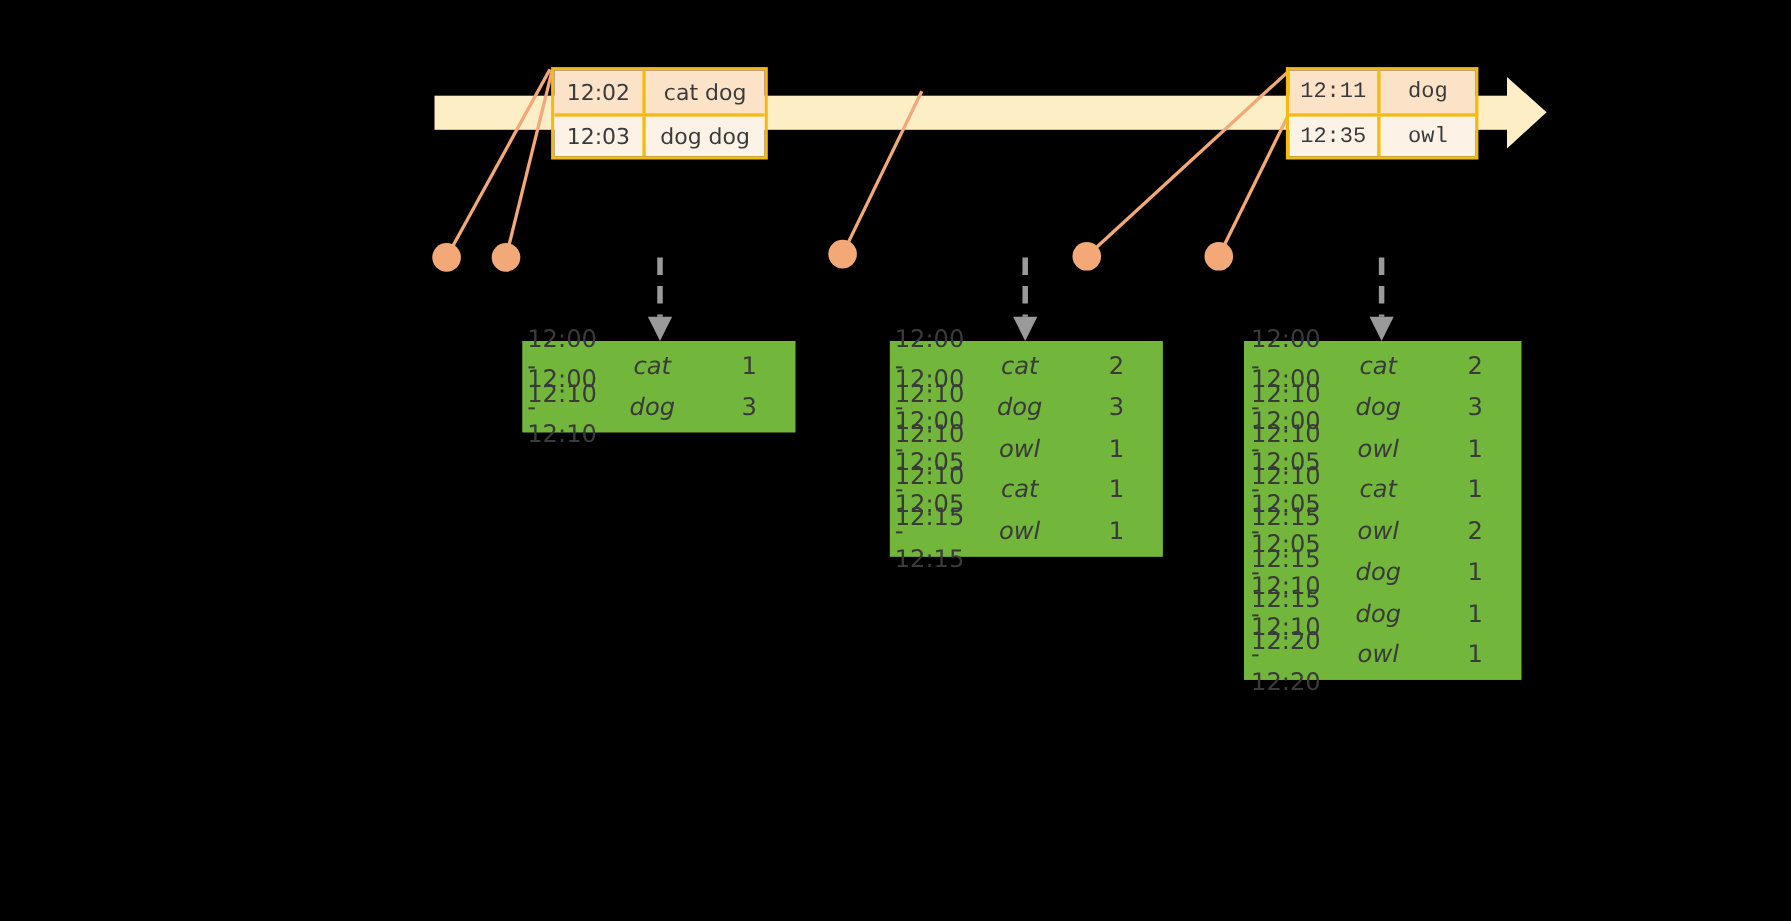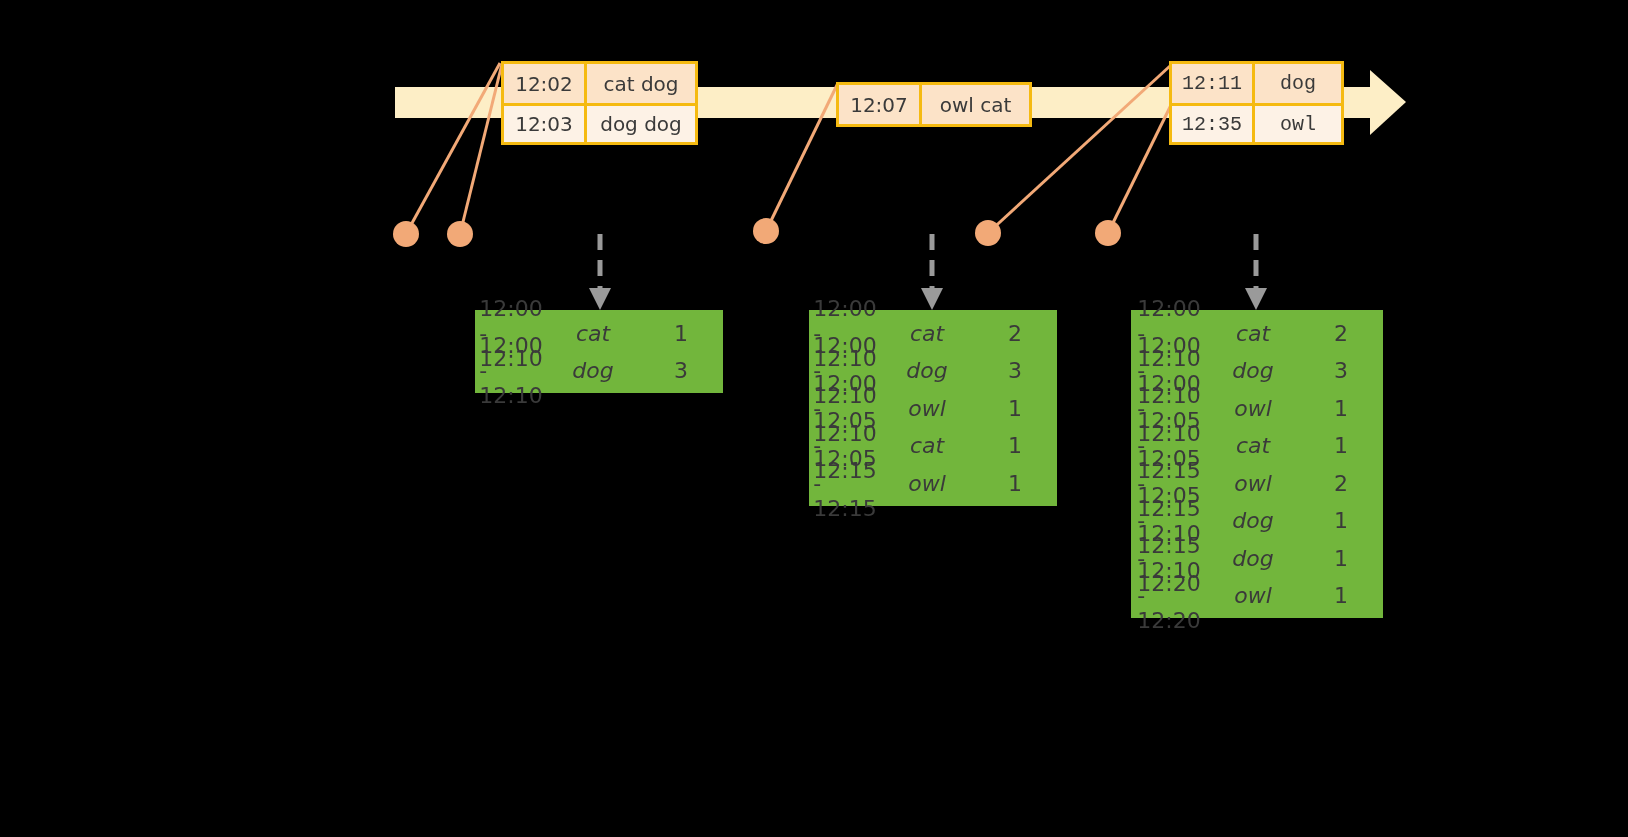--- a/index.html
+++ b/index.html
@@ -78,26 +78,20 @@
     <div class="evrow dark">
       <div class="ev-time">12:02</div>
       <div class="ev-val">cat dog</div>
     </div>
     <div class="evrow light">
       <div class="ev-time">12:03</div>
       <div class="ev-val">dog dog</div>
     </div>
   </div>
 
-  <div class="evbox" style="left:836px; top:82px; width:196px;">
-    <div class="evrow dark">
-      <div class="ev-time">12:07</div>
-      <div class="ev-val">owl cat</div>
-    </div>
-  </div>
 
   <div class="evbox" style="left:1169px; top:61px; width:175px;font-family:Liberation Mono, monospace;">
     <div class="evrow dark">
       <div class="ev-time">12:11</div>
       <div class="ev-val">dog</div>
     </div>
     <div class="evrow light">
       <div class="ev-time">12:35</div>
       <div class="ev-val">owl</div>
     </div>

